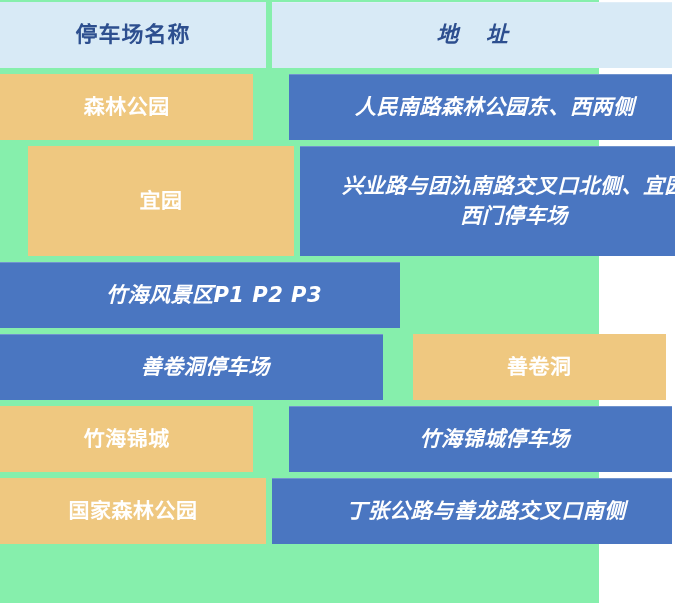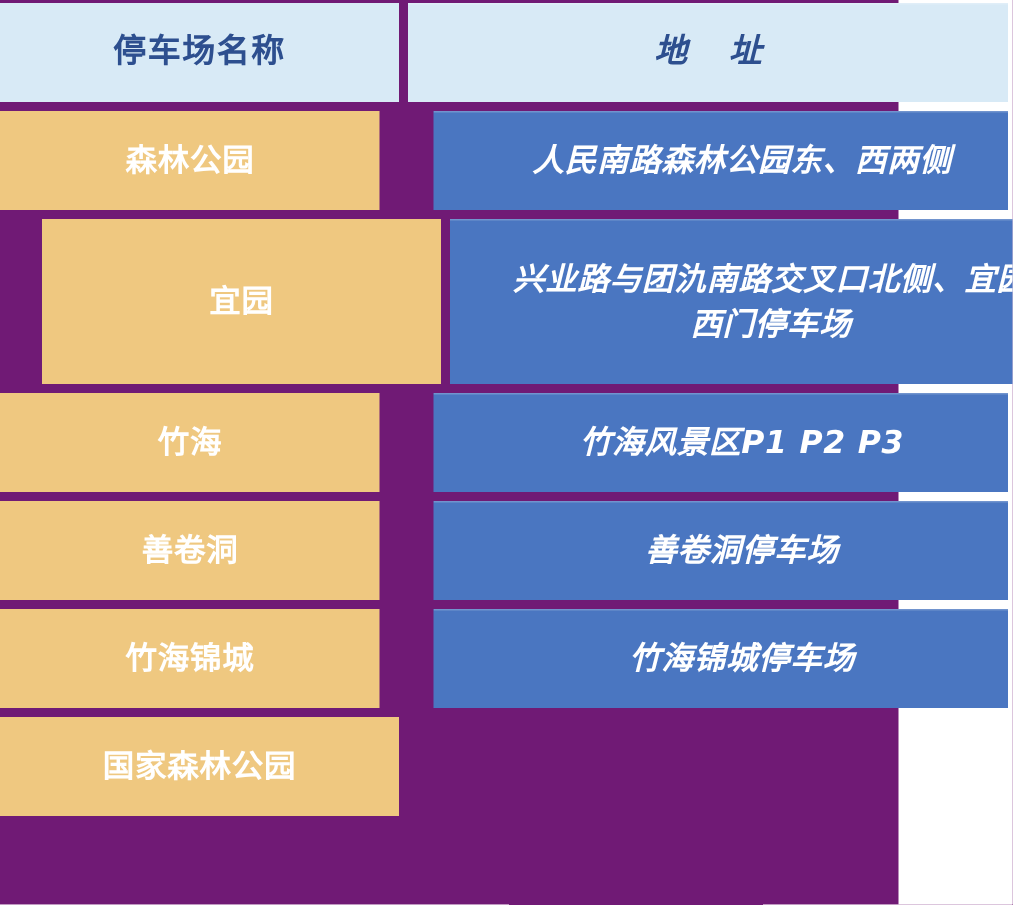--- a/index.html
+++ b/index.html
@@ -12,21 +12,21 @@
     width: 675px;
     height: 603px;
     overflow: hidden;
     font-family: "DejaVu Sans", "Liberation Sans", sans-serif;
   }
 
   .table-wrap {
     position: relative;
     width: 599px;
     height: 603px;
-    background: #701a75;
+    background: #86efac;
     box-sizing: border-box;
   }
 
   .table {
     display: flex;
     flex-direction: column;
     width: 675px;
     height: 603px;
     box-sizing: border-box;
     padding: 2px 3px 2px 0;
@@ -137,47 +137,47 @@
     <div class="row row-body h-tall">
       <div class="cell cell-name">
         <span class="body-text">宜园</span>
       </div>
       <div class="cell cell-addr">
         <span class="body-text">兴业路与团氿南路交叉口北侧、宜园西门停车场</span>
       </div>
     </div>
 
     <div class="row row-body h-reg">
-      <div class="cell cell-name">
-        <span class="body-text">竹海</span>
-      </div>
       <div class="cell cell-addr">
         <span class="body-text">竹海风景区P1 P2 P3</span>
       </div>
     </div>
 
 
     <div class="row row-body h-reg">
+      <div class="cell cell-addr">
+        <span class="body-text">善卷洞停车场</span>
+      </div>
       <div class="cell cell-name">
         <span class="body-text">善卷洞</span>
-      </div>
-      <div class="cell cell-addr">
-        <span class="body-text">善卷洞停车场</span>
       </div>
     </div>
 
     <div class="row row-body h-reg">
       <div class="cell cell-name">
         <span class="body-text">竹海锦城</span>
       </div>
       <div class="cell cell-addr">
         <span class="body-text">竹海锦城停车场</span>
       </div>
     </div>
 
     <div class="row row-body h-last">
       <div class="cell cell-name">
         <span class="body-text">国家森林公园</span>
       </div>
+      <div class="cell cell-addr">
+        <span class="body-text">丁张公路与善龙路交叉口南侧</span>
+      </div>
     </div>
 
   </div>
 </div>
 
 </body></html>

